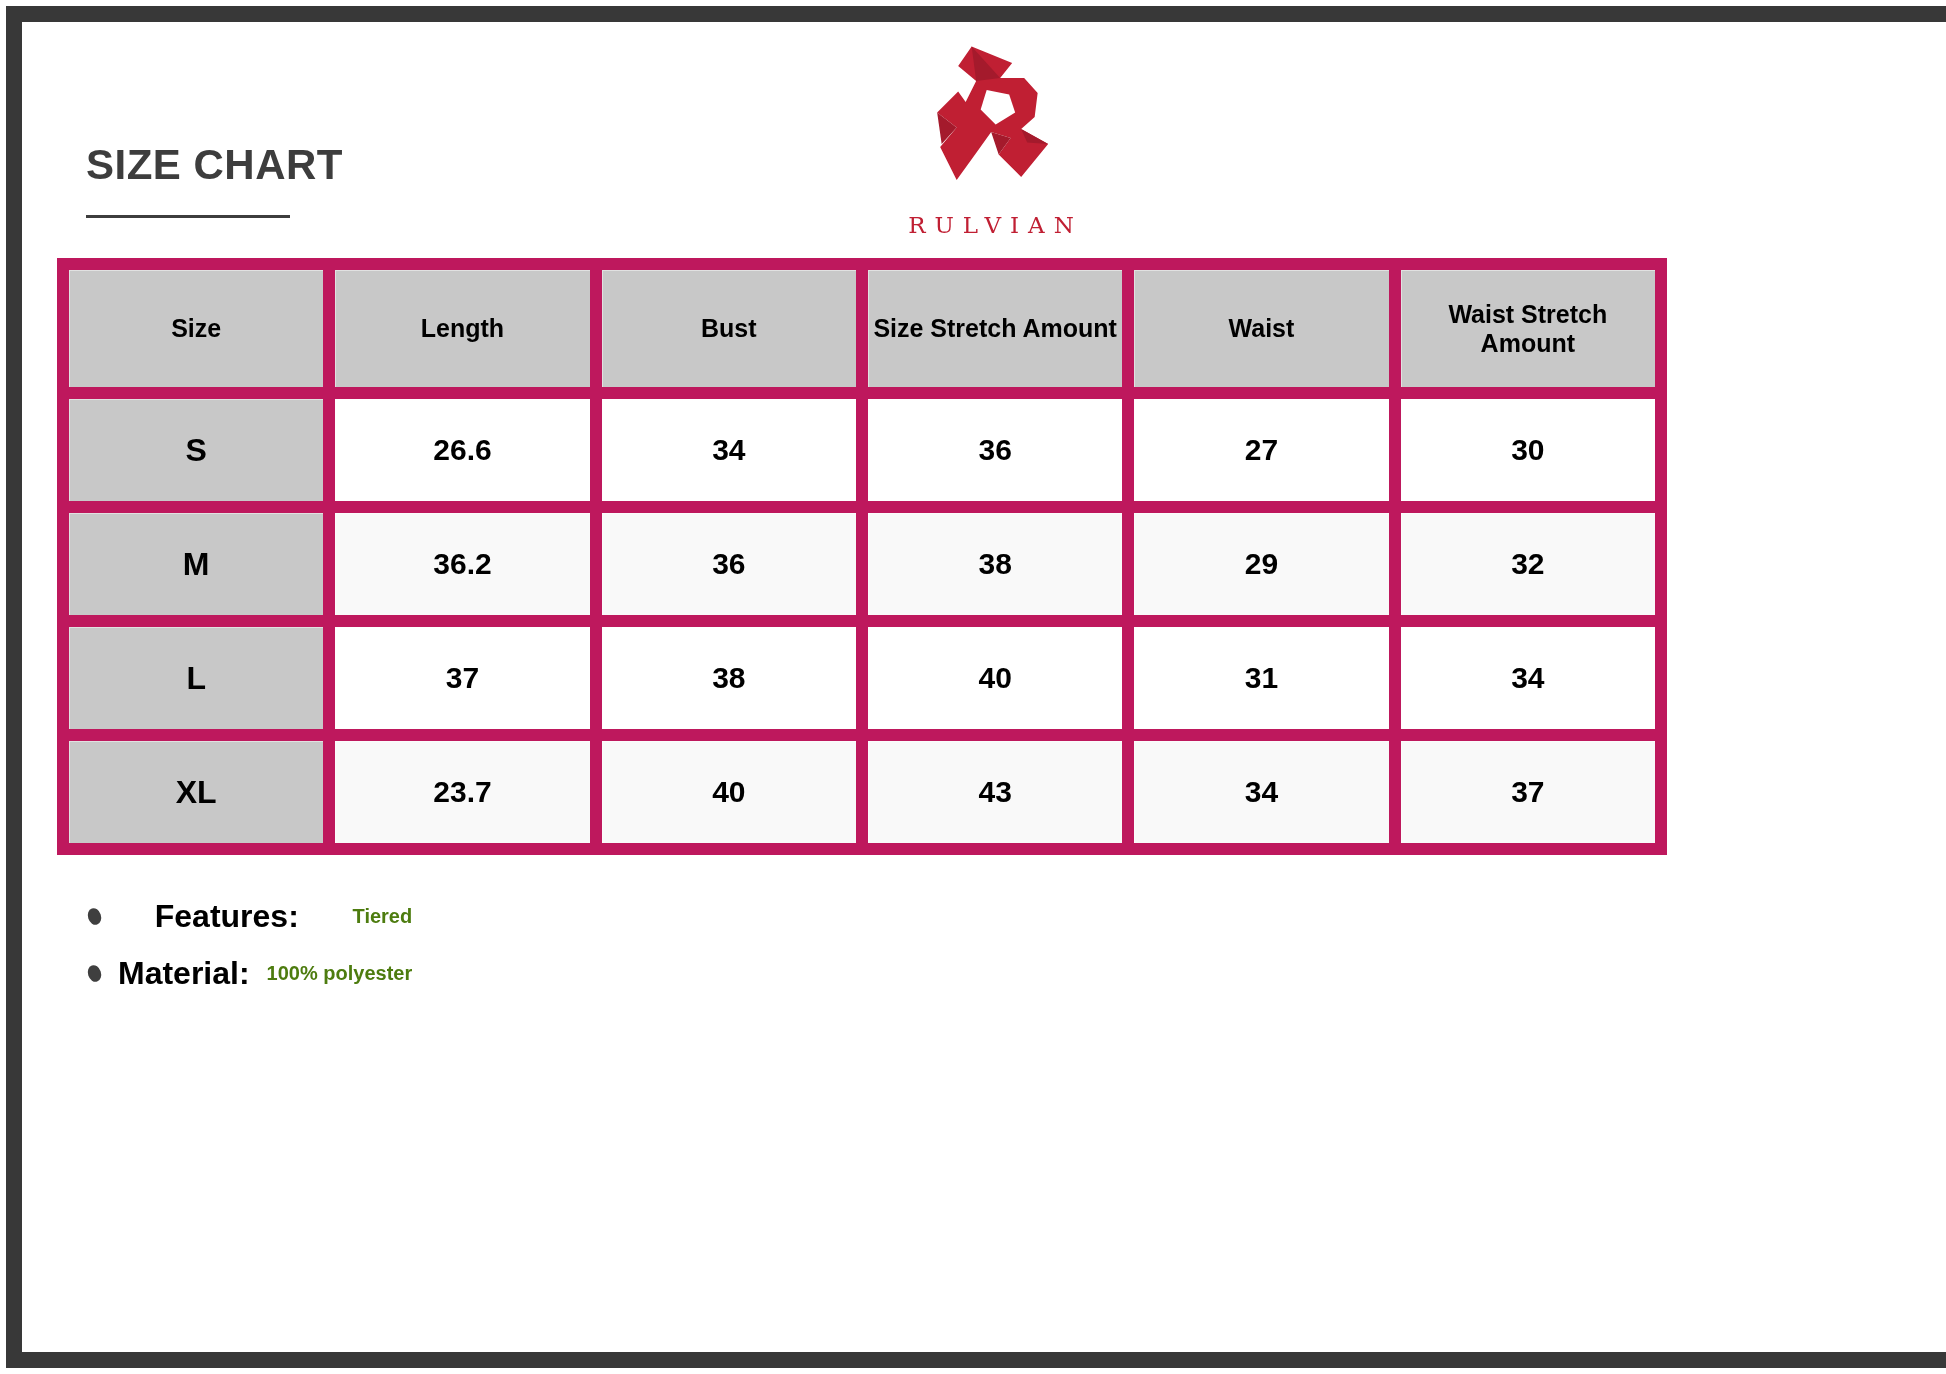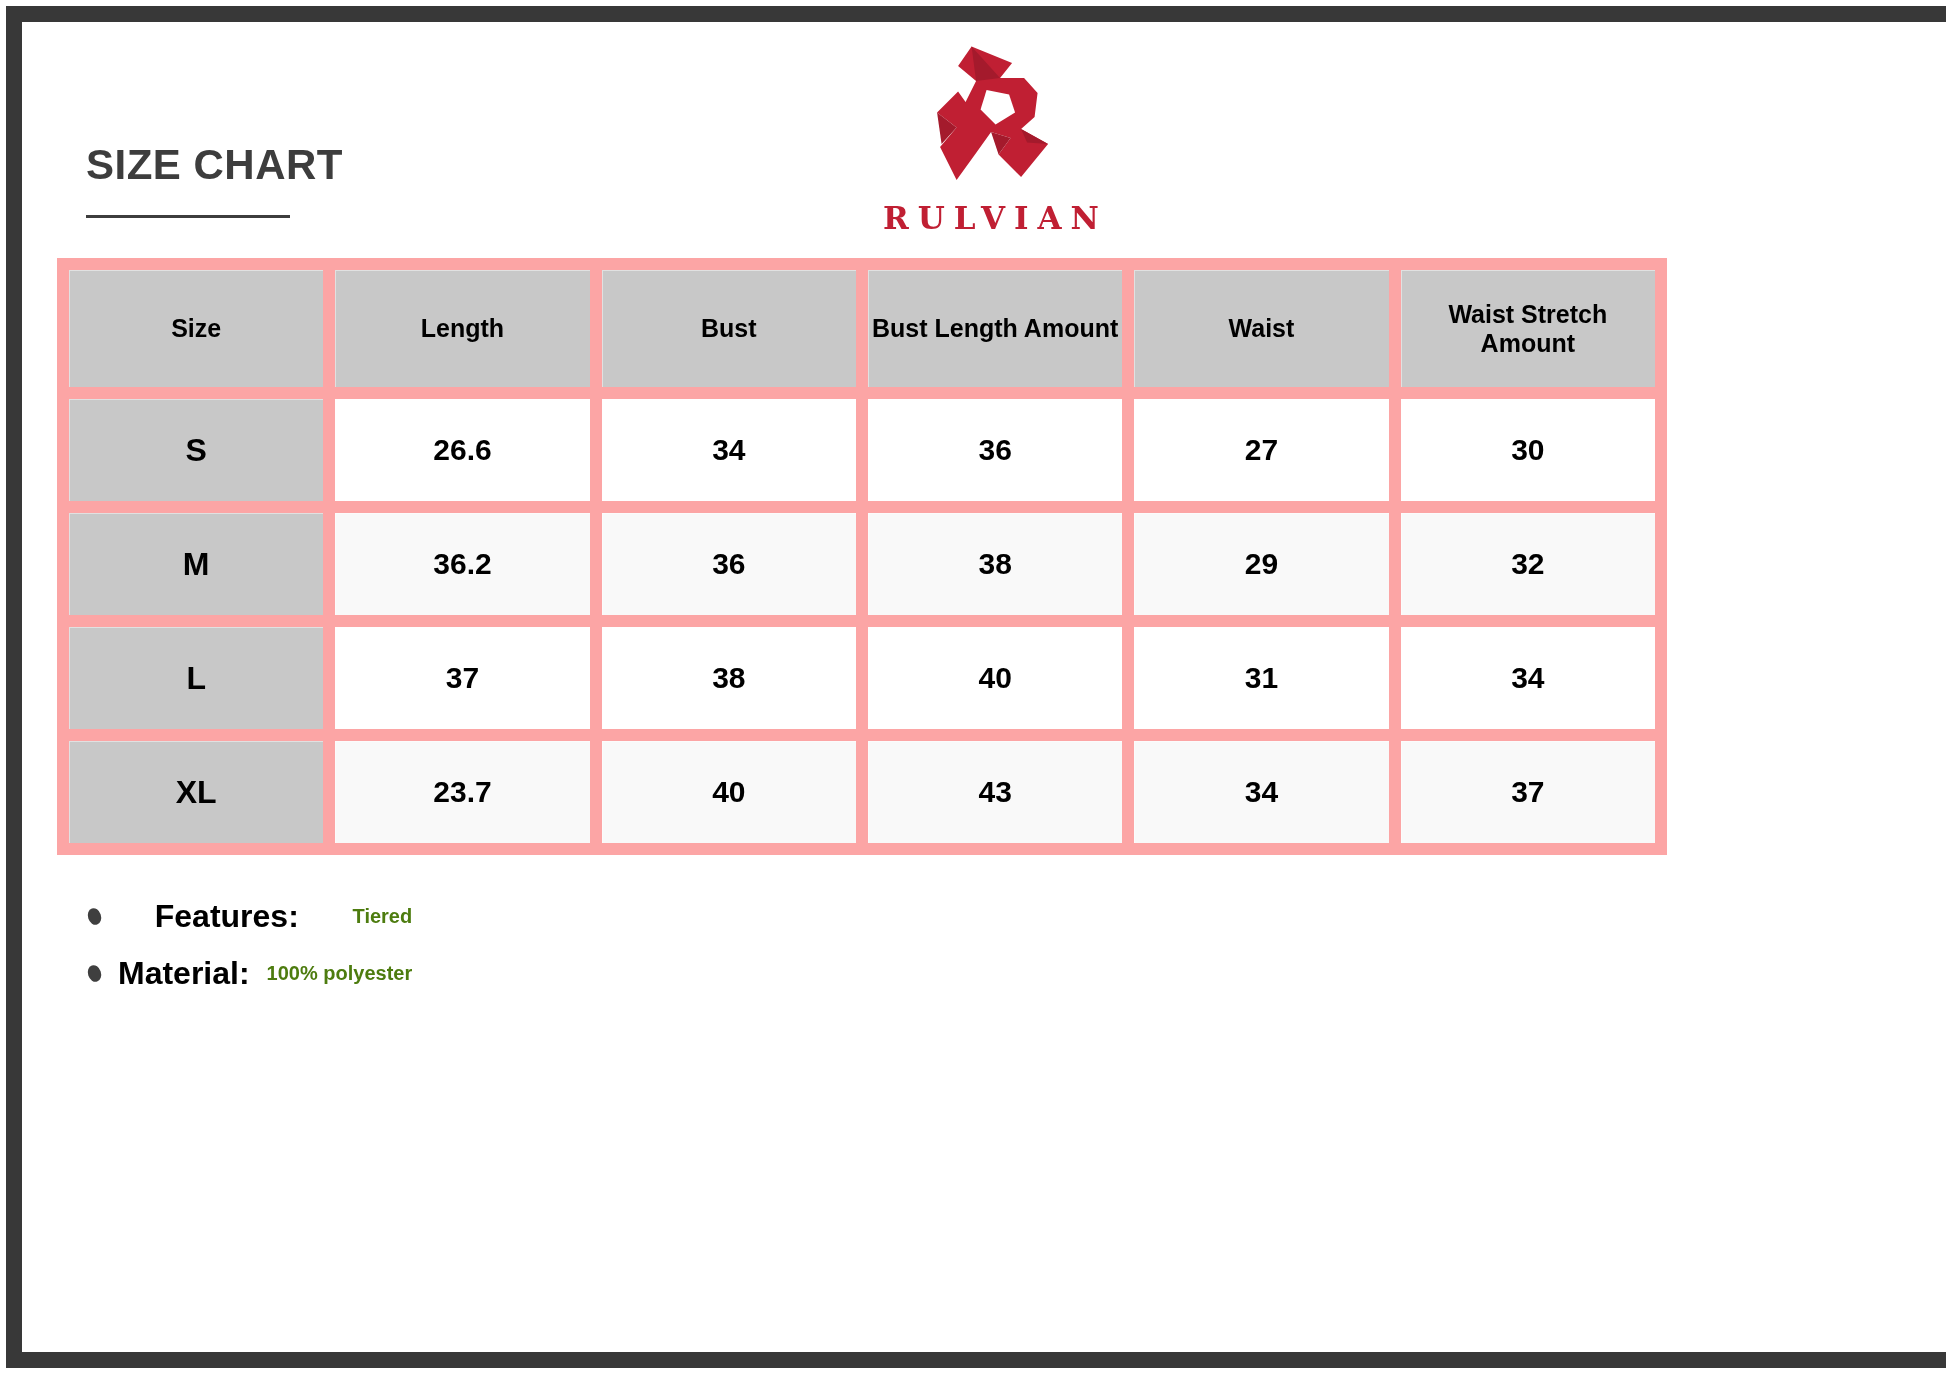--- a/index.html
+++ b/index.html
@@ -51,37 +51,37 @@
     flex-direction: column;
     align-items: center;
   }
   .logo-mark svg {
     width: 152px;
     height: 150px;
     display: block;
   }
   .wordmark {
     font-family: "DejaVu Serif", "Liberation Serif", serif;
-    font-weight: bold;
-    font-size: 31px;
+    font-weight: normal;
+    font-size: 23px;
     letter-spacing: 9px;
     color: #c01f33;
-    margin-top: 8px;
+    margin-top: 20px;
     padding-left: 9px; 
     white-space: nowrap;
   }
   
   table.size-table {
     position: absolute;
     left: 57px;
     top: 258px;
     width: 1610px;
     border-collapse: separate;
     border-spacing: 12px;
-    background: #fca5a5;
+    background: #be185d;
     table-layout: fixed;
   }
   .size-table th, .size-table td {
     text-align: center;
     vertical-align: middle;
     padding: 0;
     box-shadow: inset 1px 1px 0 rgba(255,255,255,0.45);
   }
   .size-table th {
     height: 117px;
@@ -161,21 +161,21 @@
     </div>
     <div class="wordmark">RULVIAN</div>
   </div>
 
   <table class="size-table">
     <thead>
       <tr>
         <th>Size</th>
         <th>Length</th>
         <th>Bust</th>
-        <th>Bust Length Amount</th>
+        <th>Size Stretch Amount</th>
         <th>Waist</th>
         <th>Waist Stretch Amount</th>
       </tr>
     </thead>
     <tbody>
       <tr class="row-odd">
         <td class="size-cell">S</td>
         <td class="val-cell">26.6</td>
         <td class="val-cell">34</td>
         <td class="val-cell">36</td>

